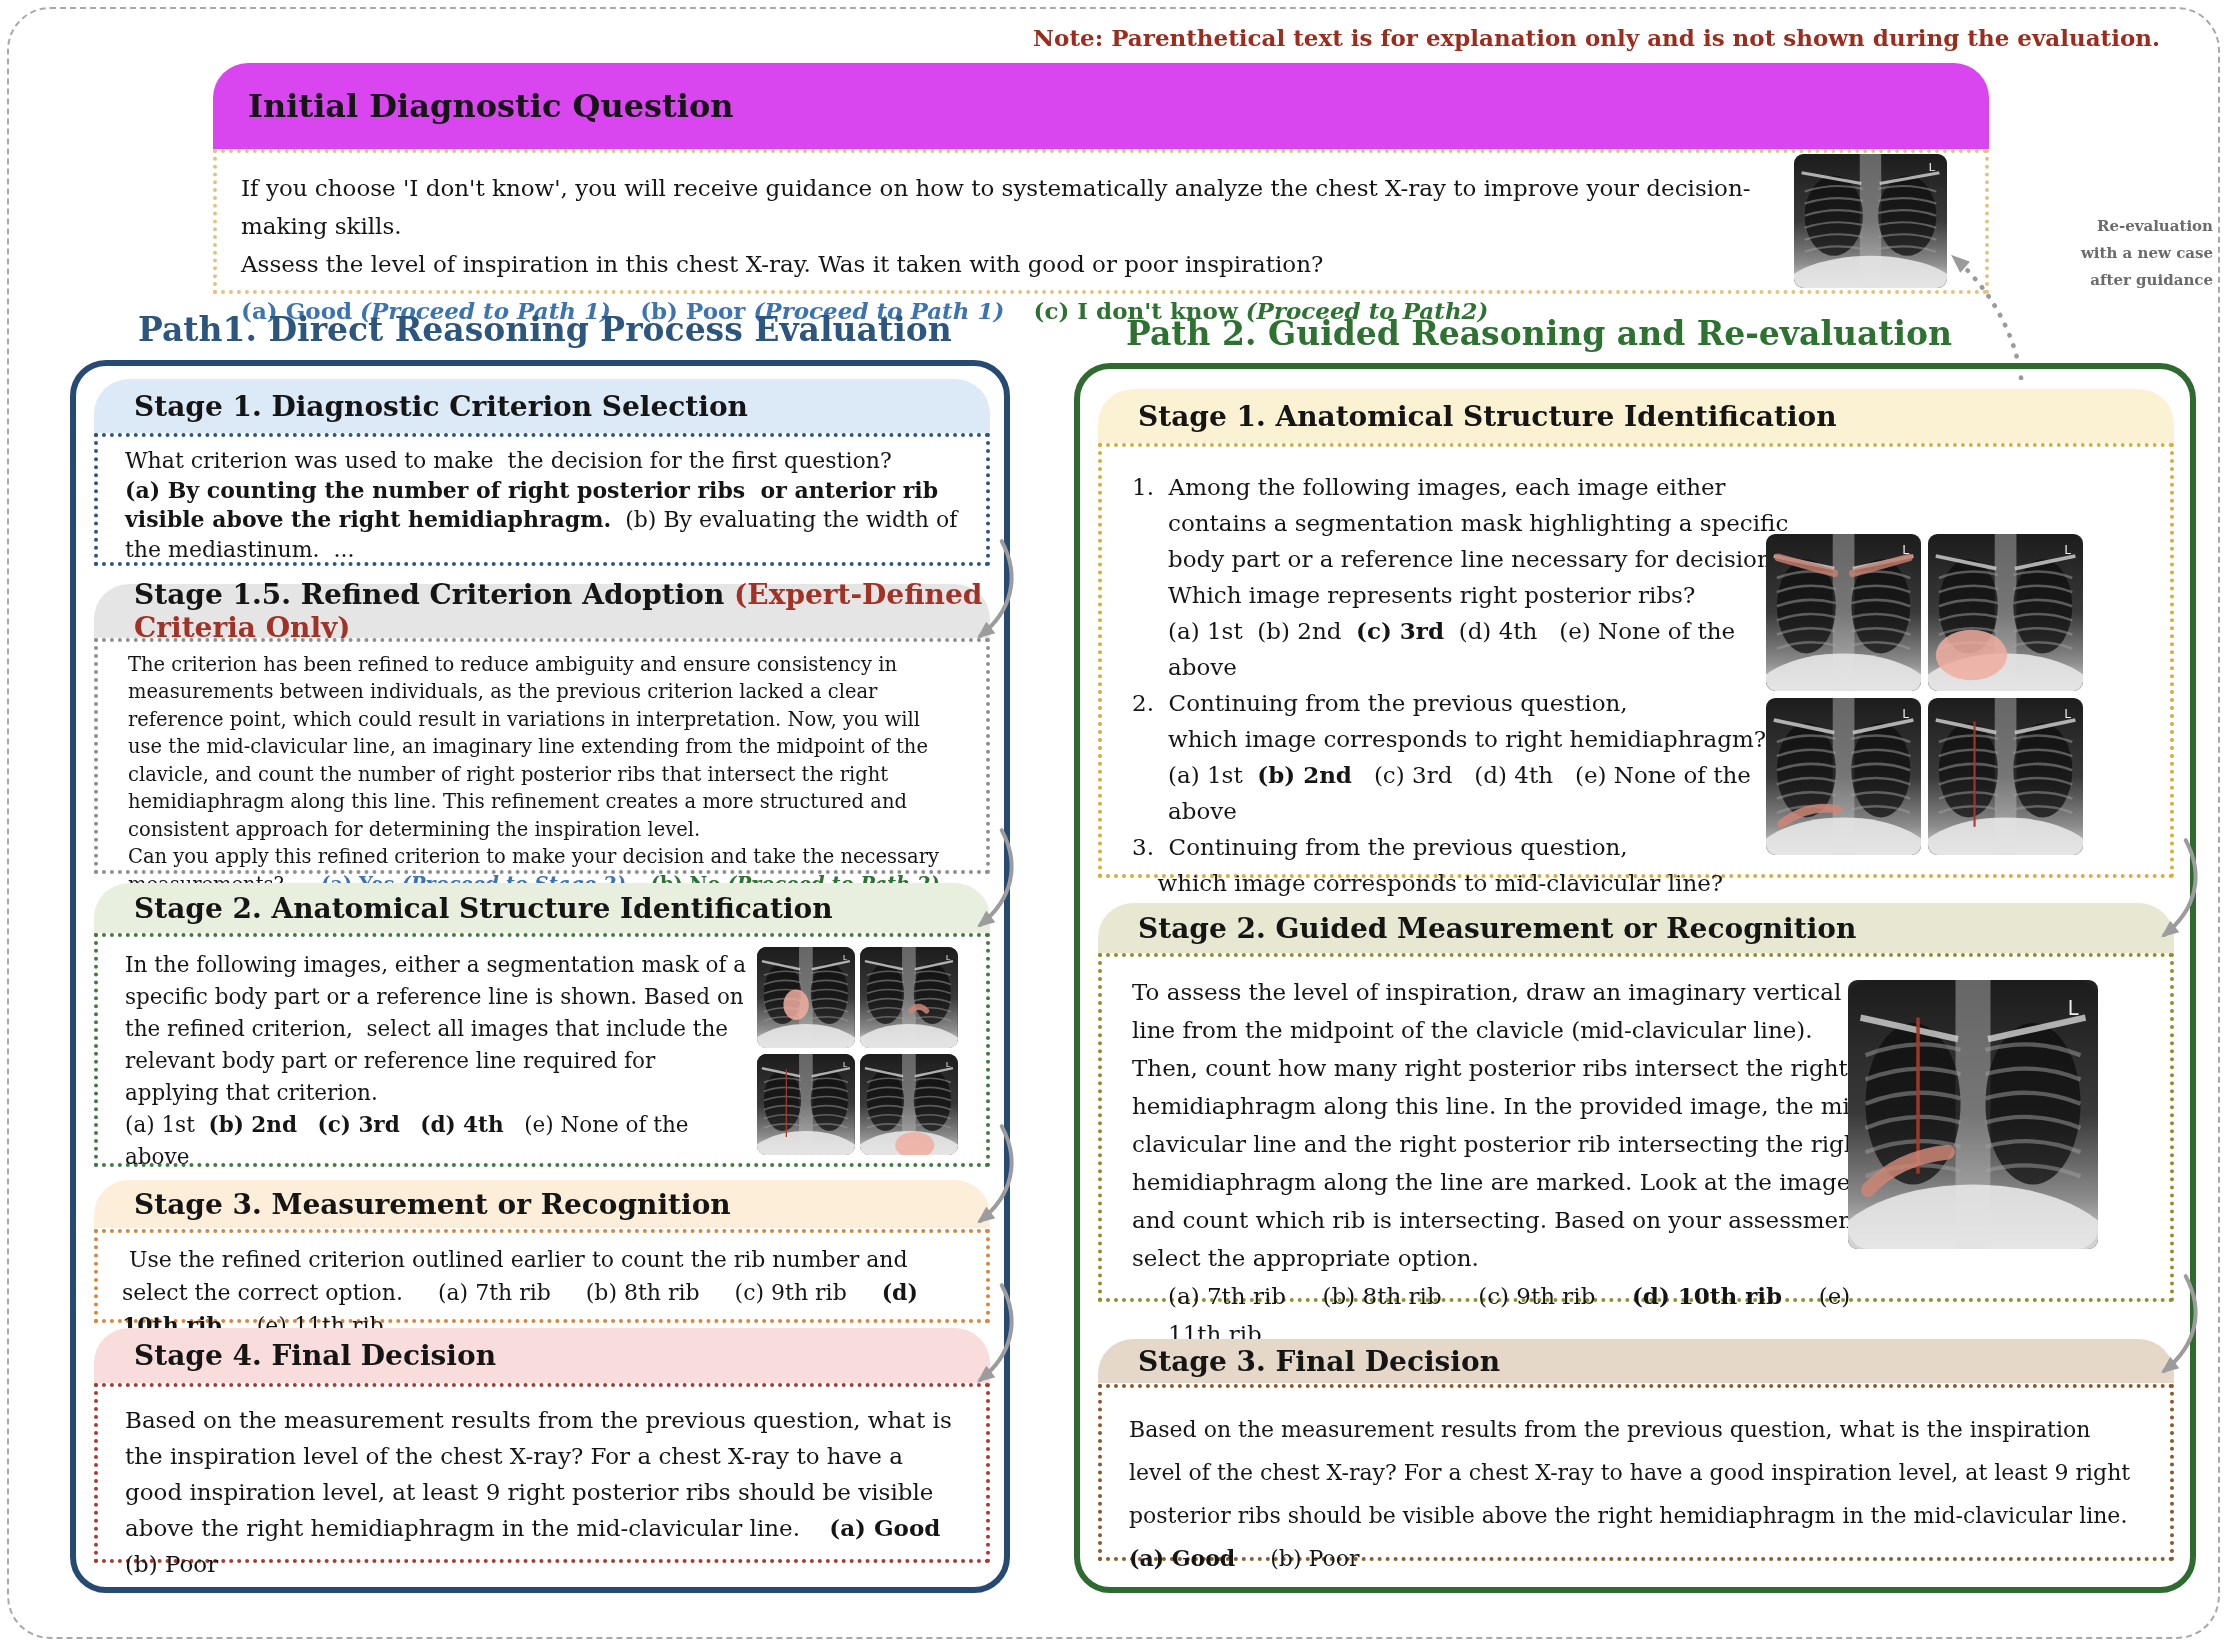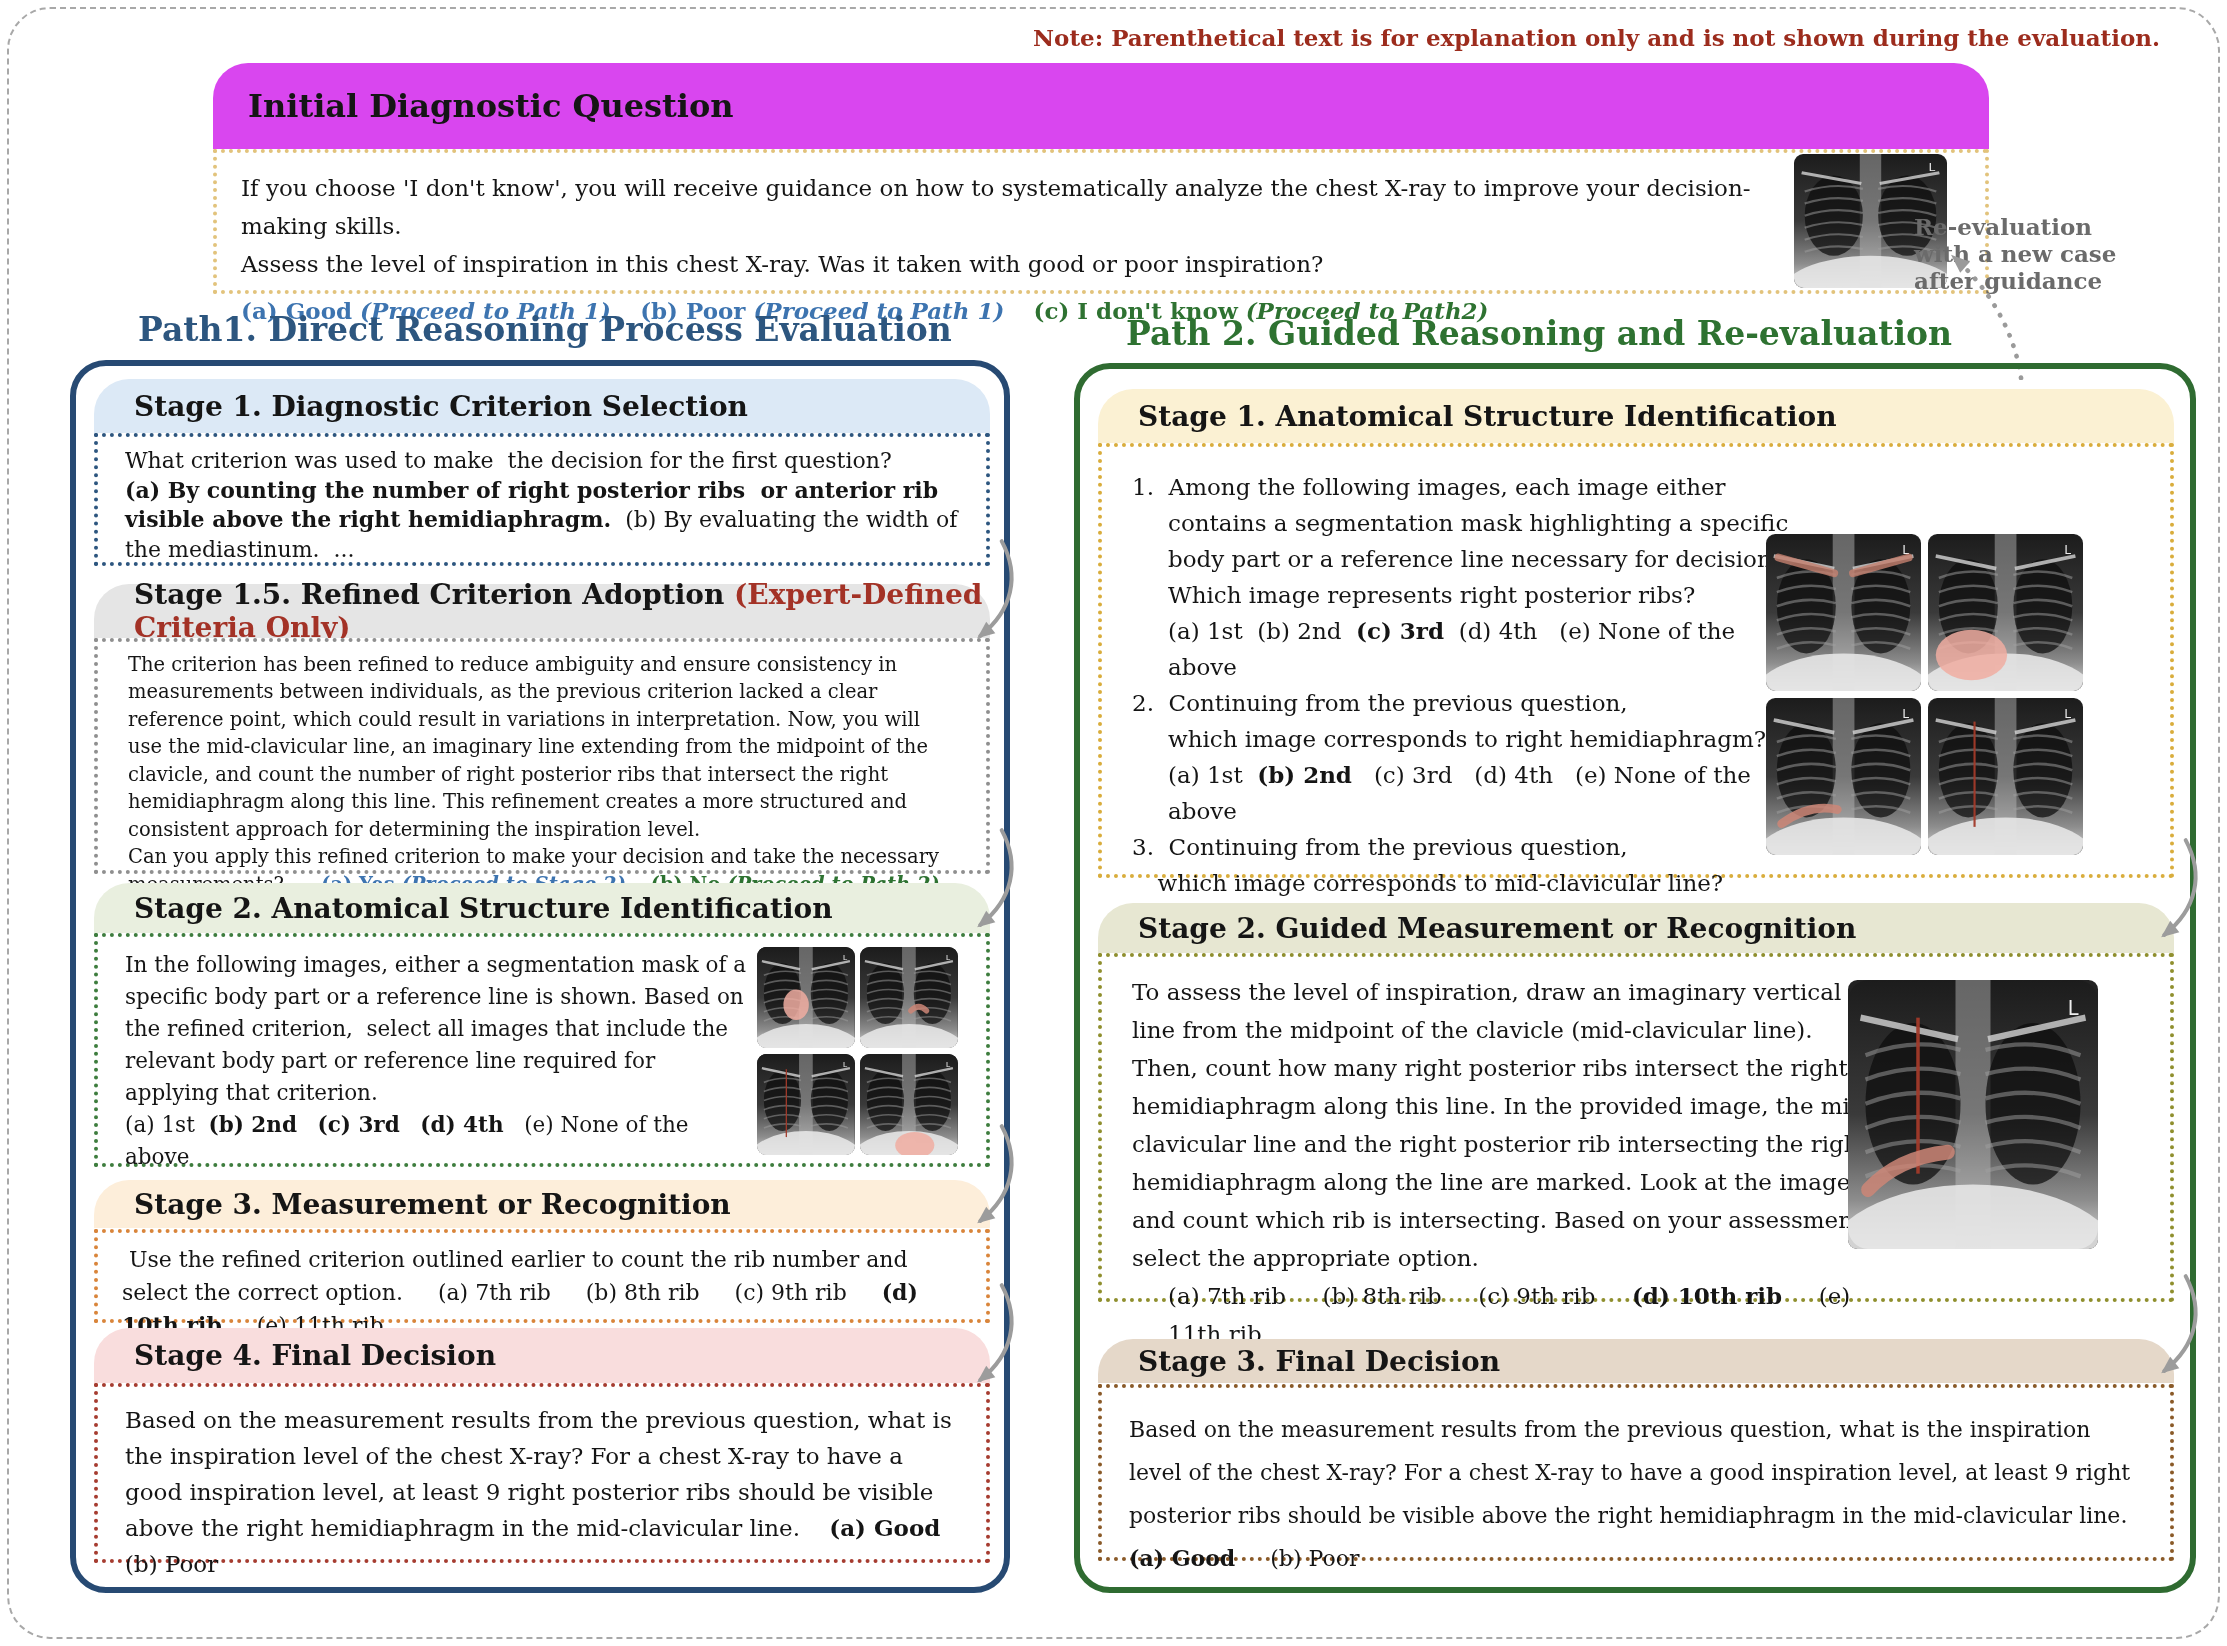--- a/index.html
+++ b/index.html
@@ -44,22 +44,22 @@
   .s4h{top:1328px;height:55px;background:#f9dddd;}
   .s4b{top:1383px;height:180px;border:4px dotted #a63c30;font-size:23px;line-height:36px;padding:14.8px 27px 0 27px;}
   
   .t1h{top:389px;height:54px;background:#fbf1d3;}
   .t1b{top:443px;height:435px;border:4px dotted #d9ad3c;font-size:23px;line-height:36px;padding:21.5px 376px 0 30px;}
   .t2h{top:903px;height:50px;background:#e7e7d2;}
   .t2b{top:953px;height:349px;border:4px dotted #8f8f2e;font-size:23px;line-height:38px;padding:16px 289px 0 30px;}
   .t3h{top:1339px;height:44px;background:#e5d8c9;}
   .t3b{top:1384px;height:177px;border:4px dotted #8a5a28;font-size:22px;line-height:43px;padding:20px 23.5px 0 27px;}
   
-  .reeval{position:absolute;left:1914px;top:213px;width:215px;text-align:left;
-          font-size:23px;font-weight:bold;color:#6b6b6b;line-height:27px;}
+  .reeval{position:absolute;left:1998px;top:213px;width:215px;text-align:right;
+          font-size:15px;font-weight:bold;color:#6b6b6b;line-height:27px;}
   
   .xgrid{position:absolute;display:grid;}
   .xcell{border-radius:9.4px;overflow:hidden;background:#222;}
   .xcell svg{display:block;width:100%;height:100%;}
   .g-init{left:1794px;top:154px;width:153px;height:134px;grid-template-columns:1fr;}
   .g-p1s2{left:757px;top:947px;width:201px;height:208px;grid-template-columns:1fr 1fr;gap:5.4px;}
   .g-p2s1{left:1766px;top:534px;width:317px;height:321px;grid-template-columns:1fr 1fr;gap:6.7px;}
   .g-p2s2{left:1848px;top:980px;width:250px;height:269px;grid-template-columns:1fr;}
   
   .rib{fill:none;stroke:#9f9f9f;stroke-width:1.6;opacity:.5;}

